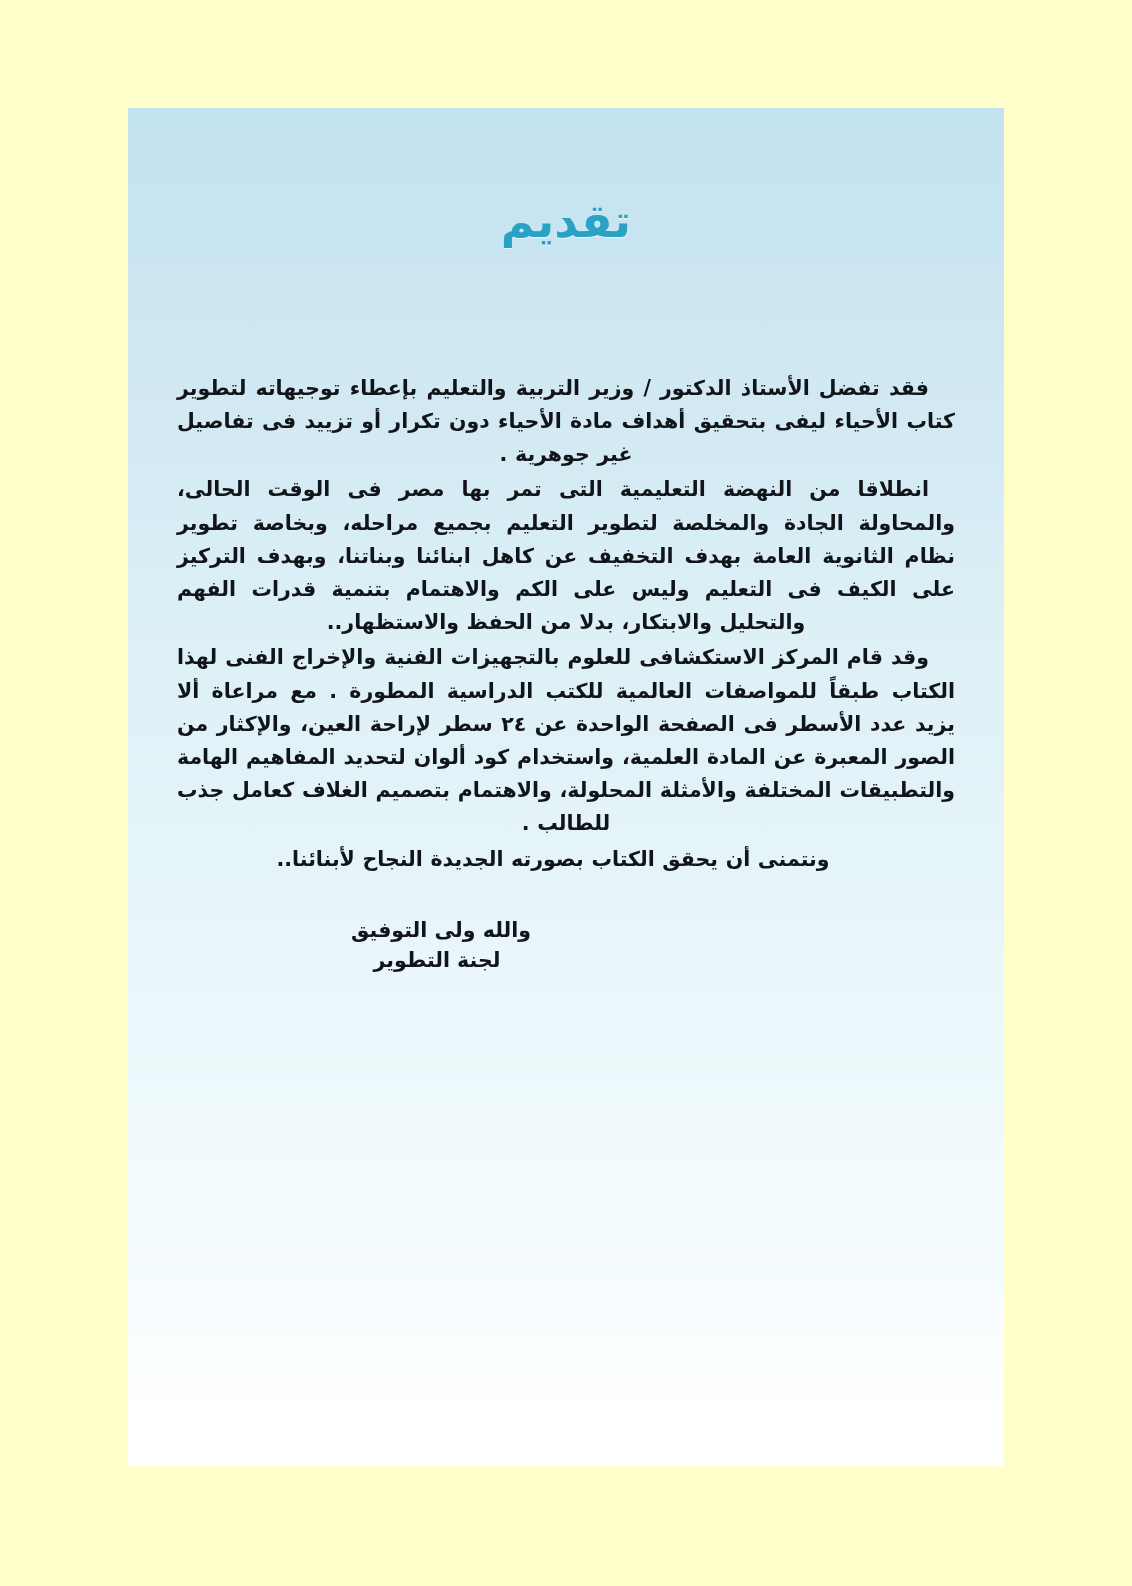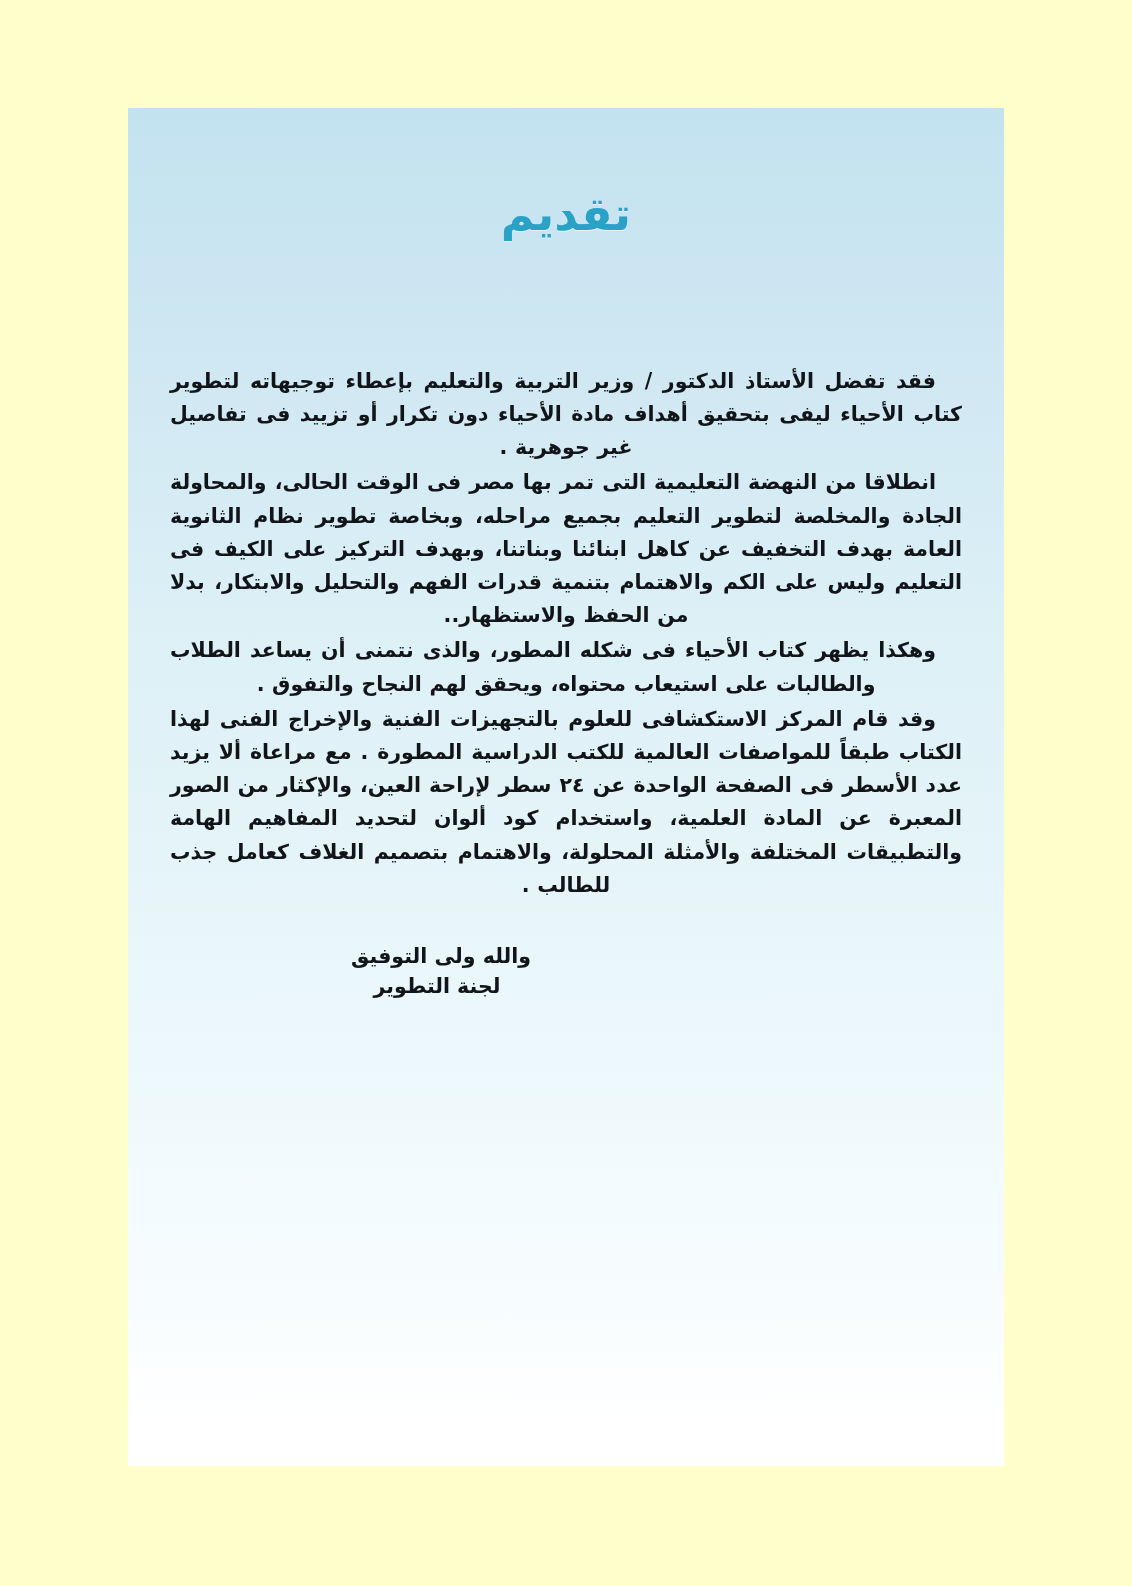--- a/index.html
+++ b/index.html
@@ -32,21 +32,21 @@
         #c3e2f0 0%,
         #c8e4f1 8%,
         #d2e9f3 22%,
         #dcf0f6 38%,
         #e5f4f9 55%,
         #eef9fc 72%,
         #f6fcfe 86%,
         #ffffff 97%,
         #ffffff 100%);
     box-sizing: border-box;
-    padding: 0;
+    padding: 7px;
   }
 
   
   #title {
     text-align: center;
     color: #29a2c6;
     font-size: 46px;
     font-weight: bold;
     letter-spacing: 1px;
     padding-top: 48px;
@@ -105,24 +105,24 @@
 
     <h1 id="title">تقديم</h1>
 
     <div id="body-text">
 
       <p class="para">فقد تفضل الأستاذ الدكتور / وزير التربية والتعليم بإعطاء توجيهاته لتطوير كتاب الأحياء ليفى بتحقيق أهداف مادة الأحياء دون تكرار أو تزييد فى تفاصيل غير جوهرية .</p>
 
       <p class="para">انطلاقا من النهضة التعليمية التى تمر بها مصر فى الوقت الحالى، والمحاولة الجادة والمخلصة لتطوير التعليم بجميع مراحله، وبخاصة تطوير نظام الثانوية العامة بهدف التخفيف عن كاهل ابنائنا وبناتنا، وبهدف التركيز على الكيف فى التعليم وليس على الكم والاهتمام بتنمية قدرات الفهم والتحليل والابتكار، بدلا من الحفظ والاستظهار..</p>
 
 
-      <p class="para">وهكذا يظهر كتاب الأحياء فى شكله المطور، والذى نتمنى أن يساعد الطلاب والطالبات على استيعاب محتواه، ويحقق لهم النجاح والتفوق .</p>
 
       <p class="para">وقد قام المركز الاستكشافى للعلوم بالتجهيزات الفنية والإخراج الفنى لهذا الكتاب طبقاً للمواصفات العالمية للكتب الدراسية المطورة . مع مراعاة ألا يزيد عدد الأسطر فى الصفحة الواحدة عن ٢٤ سطر لإراحة العين، والإكثار من الصور المعبرة عن المادة العلمية، واستخدام كود ألوان لتحديد المفاهيم الهامة والتطبيقات المختلفة والأمثلة المحلولة، والاهتمام بتصميم الغلاف كعامل جذب للطالب .</p>
 
+      <p class="para">ونتمنى أن يحقق الكتاب بصورته الجديدة النجاح لأبنائنا..</p>
 
       <div id="signature">
         <span class="sig-line" id="sig-line-1">والله ولى التوفيق</span>
         <span class="sig-line" id="sig-line-2">لجنة التطوير</span>
       </div>
 
     </div>
   </div>
 </div>
 

